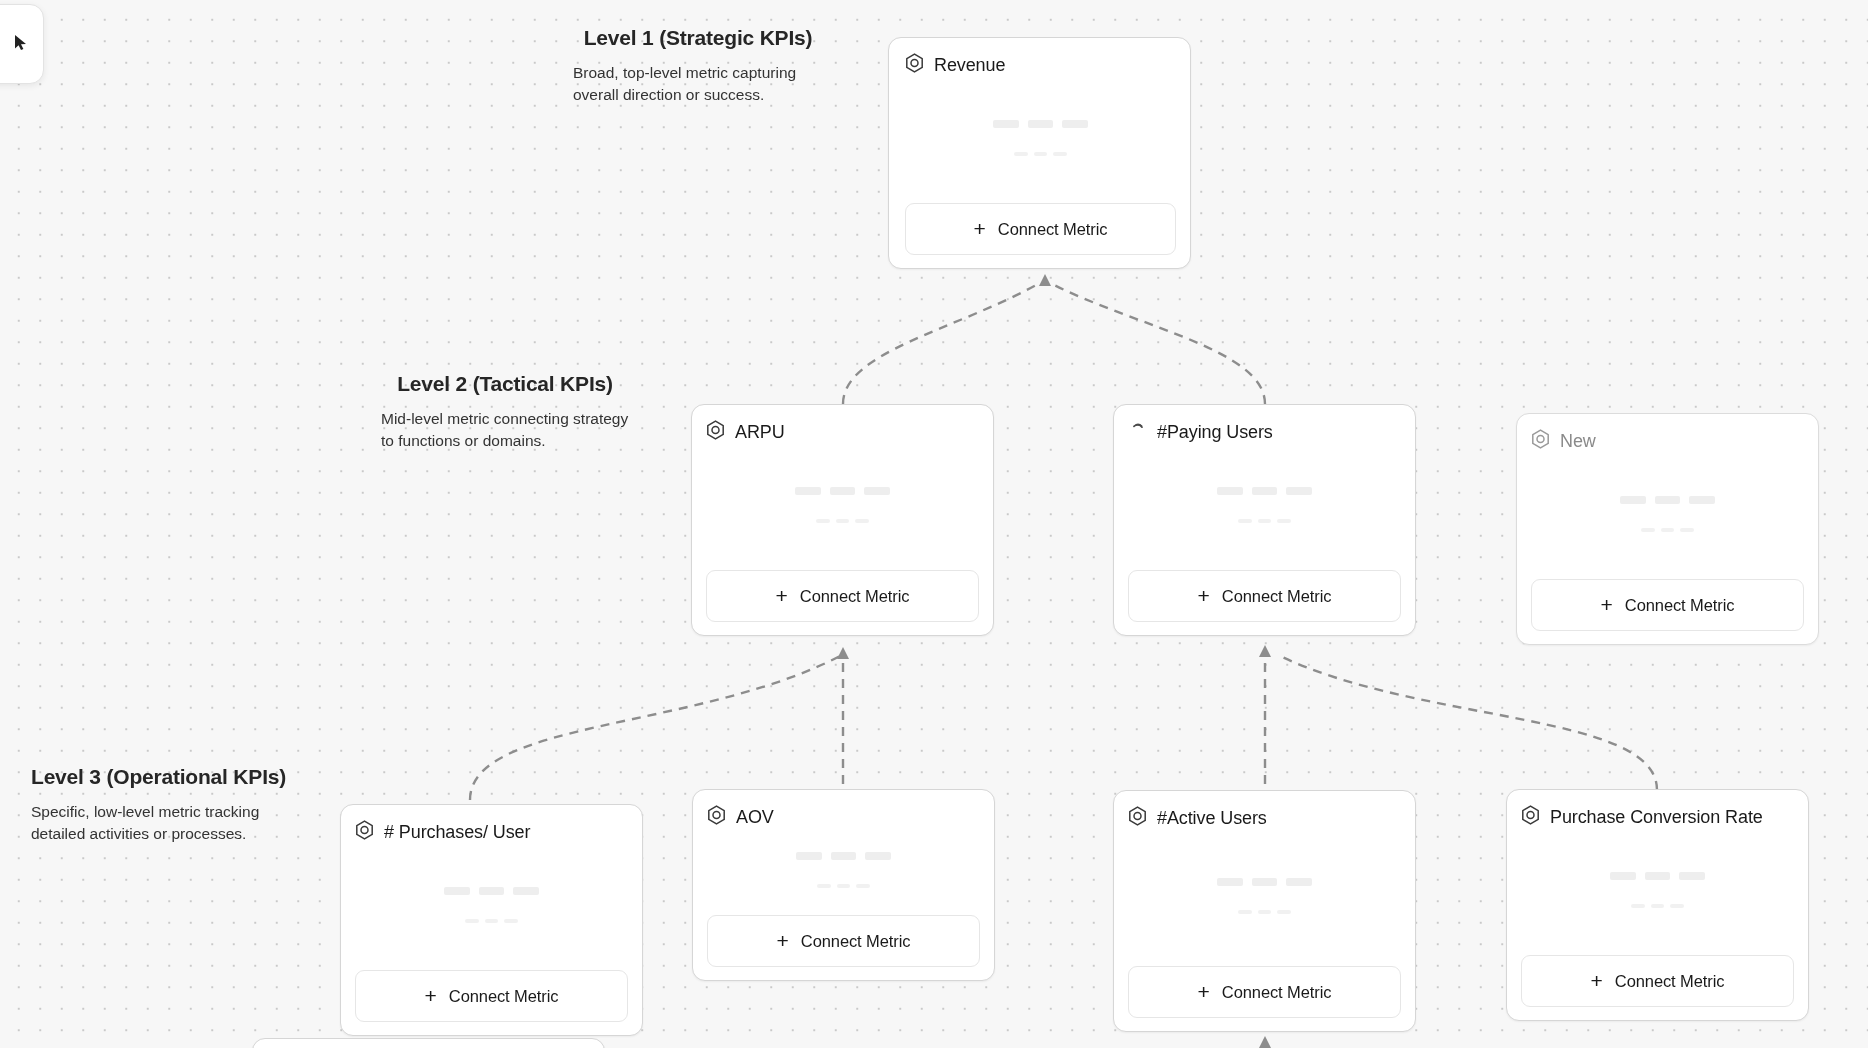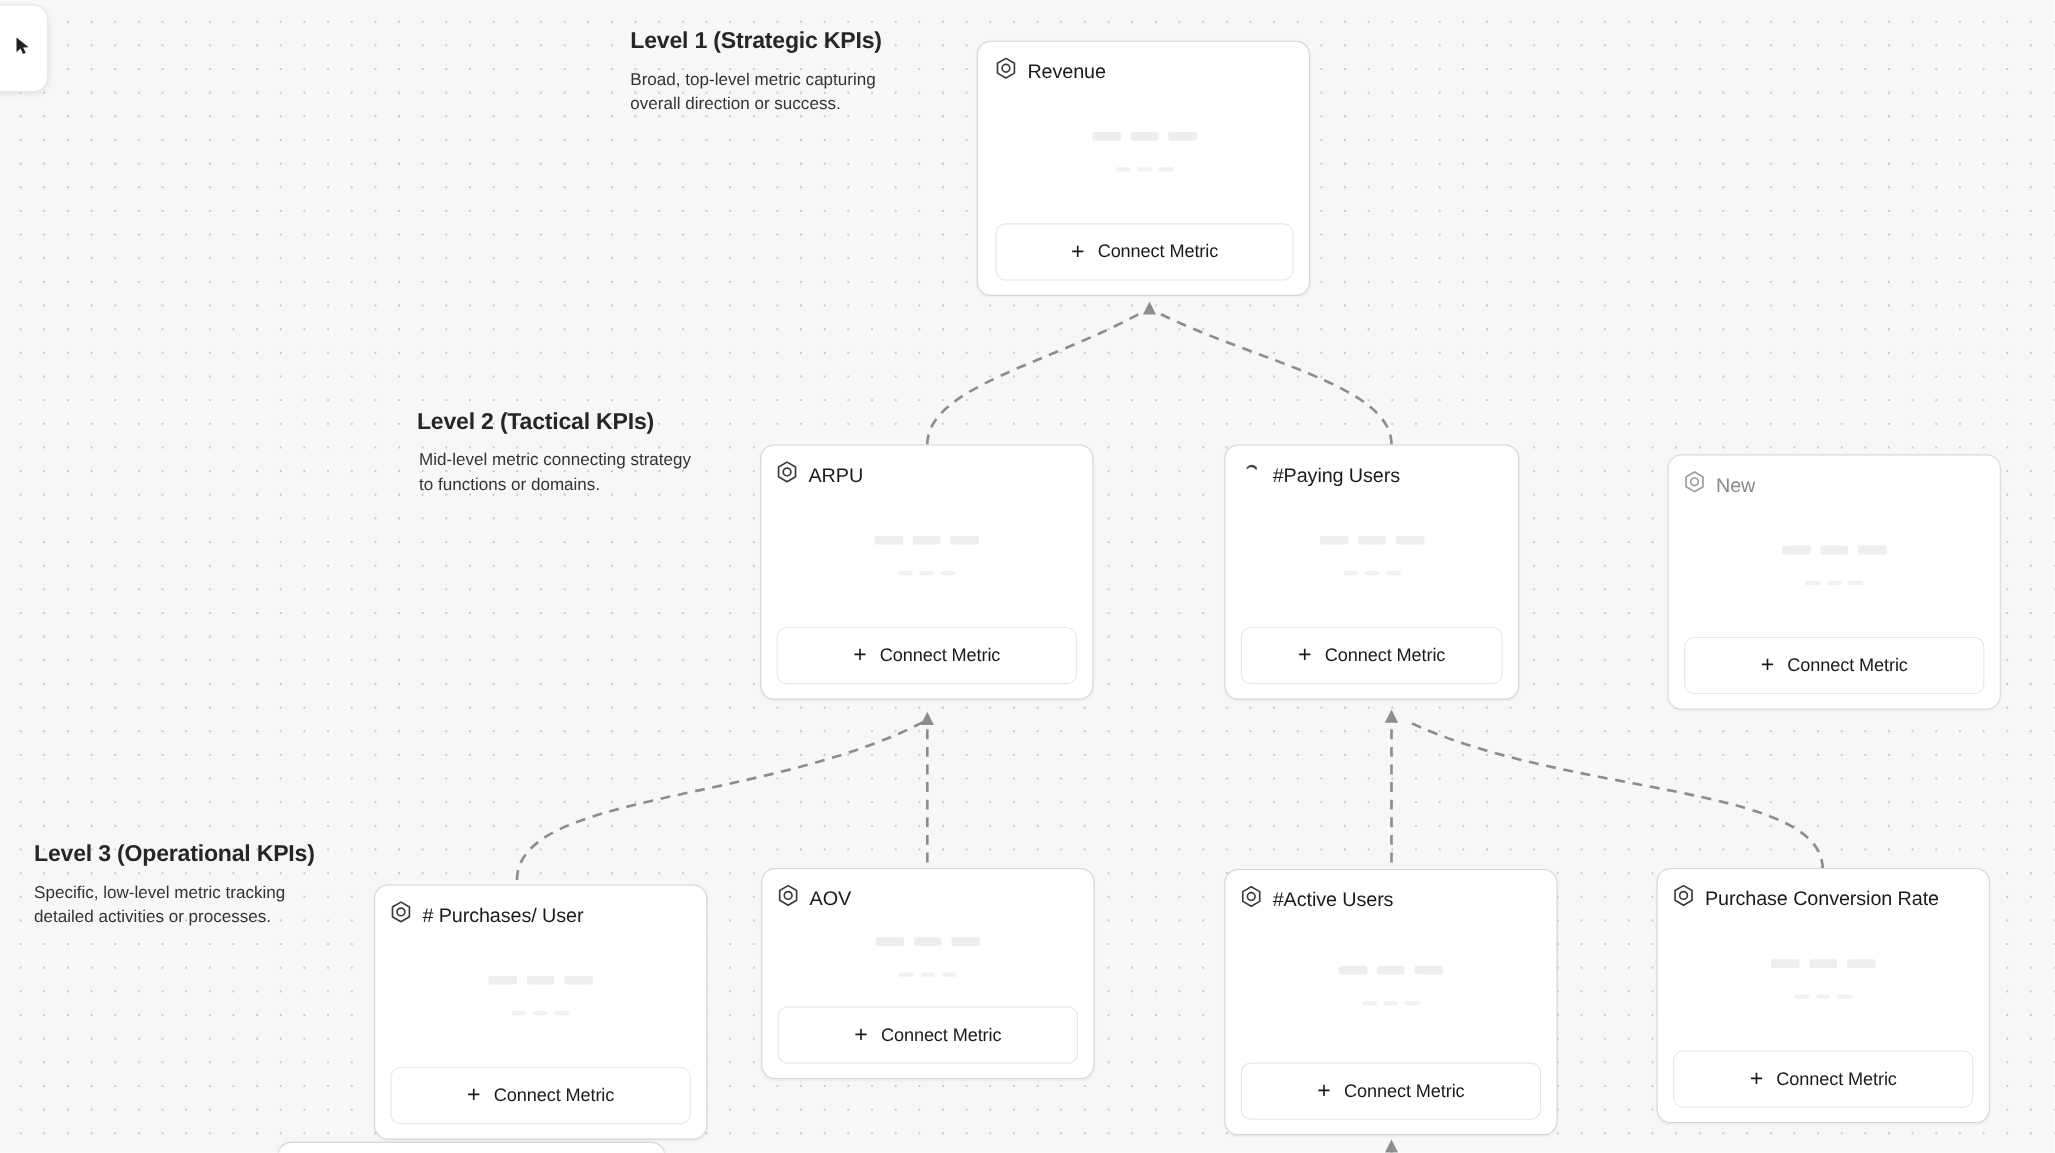--- a/index.html
+++ b/index.html
@@ -30,20 +30,21 @@
 
   
   .level-block { position: absolute; }
   .level-title {
     font-size: 21px;
     font-weight: bold;
     color: #262626;
     letter-spacing: -0.2px;
     white-space: nowrap;
     margin: 0 0 12px 0;
+    text-align: center;
   }
   .level-desc {
     font-size: 15.5px;
     line-height: 1.42;
     color: #333333;
     max-width: 250px;
     margin: 0;
   }
 
   
@@ -271,21 +272,21 @@
         <span class="sk b"></span>
         <span class="sk c"></span>
       </div>
     </div>
     <div class="connect-btn">
       <span class="plus">+</span>
       <span class="lbl">Connect Metric</span>
     </div>
   </div>
 
-  <div class="card" style="left:1113px; top:404px; width:268px; height:232px;">
+  <div class="card" style="left:1113px; top:404px; width:303px; height:232px;">
     <div class="card-head">
       <span class="hex-icon">
         <svg width="19" height="21" viewBox="0 0 19 21" aria-hidden="true">
           <path d="M14.0 7.2 A 5.2 5.2 0 1 0 14.6 11.6" fill="none" stroke="#4a4a4a" stroke-width="1.7" stroke-linecap="round" stroke-dasharray="9 40" stroke-dashoffset="0"></path>
           <path d="M13.6 6.0 A 5.4 5.4 0 0 0 8.2 4.7" fill="none" stroke="#4a4a4a" stroke-width="1.7" stroke-linecap="round"></path>
         </svg>
       </span>
       <span class="card-title">#Paying Users</span>
     </div>
     <div class="card-body">

